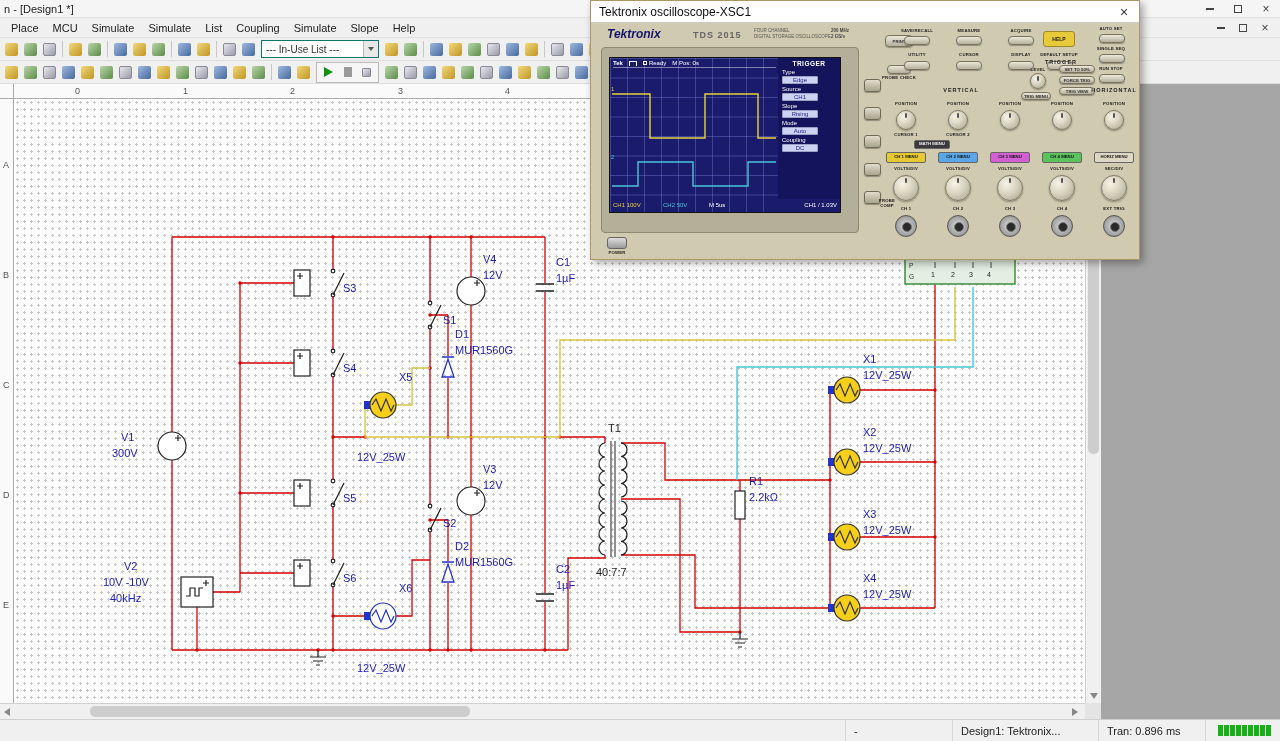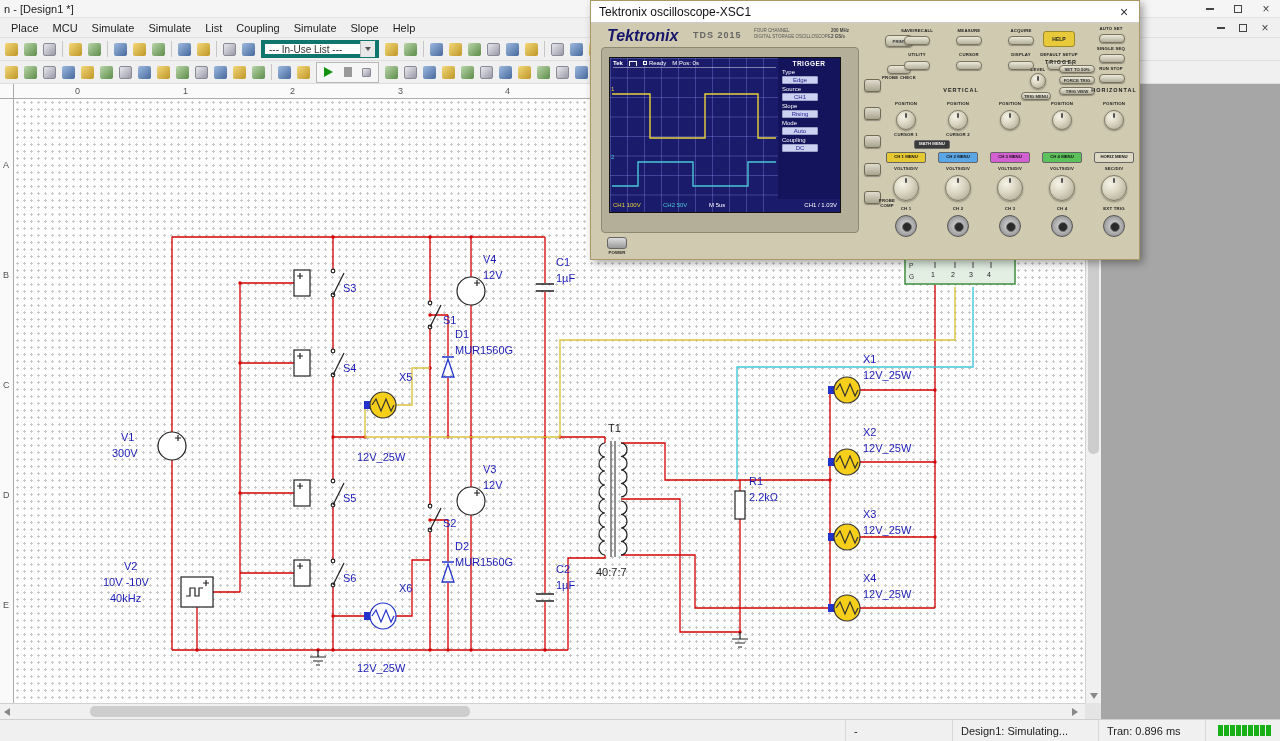--- a/index.html
+++ b/index.html
@@ -17,21 +17,21 @@
   .child-btns { margin-left:auto; display:flex; padding-right:4px; }
   .wb.small { width:22px; height:15px; }
 
   .toolbar { height:23px; background:#f0f0f0; display:flex; align-items:center; padding:0 2px; border-bottom:1px solid #ddd; }
   .tbi { width:19px; height:19px; display:flex; align-items:center; justify-content:center; border:1px solid transparent; }
   .tbi i { width:13px; height:13px; border-radius:2px; display:block; background:linear-gradient(135deg,#9db9e0,#47699c); }
   .tbi:nth-of-type(4n+1) i { background:linear-gradient(135deg,#f2d879,#bf9627); }
   .tbi:nth-of-type(4n+2) i { background:linear-gradient(135deg,#b9d6a9,#5d8c49); }
   .tbi:nth-of-type(4n+3) i { background:linear-gradient(135deg,#e8e8ee,#9a9aa8); border:1px solid #8a8a96; }
   .tb-sep { width:1px; height:16px; background:#c6c6c6; margin:0 3px; }
-  .combo { width:118px; height:18px; background:#fff; border:4px solid #0f766e; font-size:10px; color:#333; display:flex; align-items:center; padding-left:4px; margin:0 3px; }
+  .combo { width:118px; height:18px; background:#fff; border:1px solid #0f766e; font-size:10px; color:#333; display:flex; align-items:center; padding-left:4px; margin:0 3px; }
   .combo .carrow { margin-left:auto; width:15px; height:16px; background:#e8e8e8; border-left:1px solid #bbb; display:flex; align-items:center; justify-content:center; }
   .combo .carrow::after { content:""; border-left:3px solid transparent; border-right:3px solid transparent; border-top:4px solid #555; }
   .simgroup { display:flex; border:1px solid #b8b8b8; padding:0 2px; margin:0 3px; height:21px; align-items:center; background:#f6f6f6; }
   .btn-run i { width:0; height:0; background:none; border-left:9px solid #139313; border-top:5px solid transparent; border-bottom:5px solid transparent; border-radius:0; }
   .btn-pause i { width:3px; height:10px; background:none; border-left:4px solid #999; border-right:4px solid #999; border-radius:0; }
   .btn-stop i { width:9px; height:9px; background:#c42222; border-radius:1px; }
 
   
   .workspace { position:absolute; top:84px; left:0; right:0; height:619px; background:#fff; }
   .ruler-corner { position:absolute; left:0; top:0; width:14px; height:15px; background:#fafafa; border-right:1px solid #aaa; border-bottom:1px solid #aaa; z-index:3; }
@@ -62,21 +62,21 @@
   .scell { border-left:1px solid #d8d8d8; display:flex; align-items:center; padding-left:8px; }
   .scell.first { flex:1; border-left:none; }
   .gwrap { display:flex; align-items:center; gap:1px; padding-left:4px; }
   .gcell { width:5px; height:11px; background:#17b017; }
 
   
   .scope { position:absolute; left:590px; top:0; width:550px; height:260px; z-index:30; border:1px solid #a96; background:#cfcab0; box-shadow:3px 3px 8px rgba(0,0,0,.35); }
   .sc-title { height:22px; background:#fff; border-bottom:1px solid #ccc; display:flex; align-items:center; padding-left:8px; font-size:12px; color:#111; }
   .sc-close { margin-left:auto; width:30px; height:21px; display:flex; align-items:center; justify-content:center; font-size:14px; color:#333; }
   .sc-body { position:relative; width:100%; height:236px; }
-  .brand { position:absolute; left:16px; top:4px; font-size:16px; font-weight:bold; font-style:italic; color:#15156b; }
+  .brand { position:absolute; left:16px; top:4px; font-size:12px; font-weight:bold; font-style:italic; color:#15156b; }
   .model { position:absolute; left:102px; top:7px; font-size:9px; font-weight:bold; color:#666; letter-spacing:1px; }
   .mdesc { position:absolute; left:163px; top:5px; font-size:4.5px; color:#555; line-height:1.25; }
   .mspec { position:absolute; left:240px; top:5px; font-size:4.5px; font-weight:bold; color:#444; line-height:1.25; }
   .bezel { position:absolute; left:10px; top:24px; width:258px; height:186px; background:#b3af99; border:1px solid #8d8973; border-radius:4px; }
   .screen { position:absolute; left:18px; top:34px; width:232px; height:156px; background:#1b1b6b; border:1px solid #111; overflow:hidden; }
   .wavearea { position:absolute; left:0; top:0; right:62px; bottom:0;
               background-image: linear-gradient(to right, rgba(150,160,255,.30) 1px, transparent 1px),
                                 linear-gradient(to bottom, rgba(150,160,255,.30) 1px, transparent 1px);
               background-size:17px 19.5px; }
   .osc-topline { position:absolute; left:3px; top:1px; right:64px; height:9px; display:flex; gap:6px; font-size:6px; color:#fff; border-bottom:1px solid rgba(255,255,255,.45); align-items:center; z-index:2; }
@@ -599,21 +599,21 @@
     <div class="hthumb"></div>
     <span class="harr rt"></span>
   </div>
   <div class="hcorner"></div>
   <div class="hgray"></div>
 </div>
 
 <div class="statusbar">
   <div class="scell first"></div>
   <div class="scell" style="width:107px">-</div>
-  <div class="scell" style="width:146px">Design1: Simulating...</div>
+  <div class="scell" style="width:146px">Design1: Tektronix...</div>
   <div class="scell" style="width:107px">Tran: 0.896 ms</div>
   <div class="scell" style="width:75px">
     <span class="gwrap">
       <span class="gcell"></span>
         <span class="gcell"></span>
         <span class="gcell"></span>
         <span class="gcell"></span>
       <span class="gcell"></span>
         <span class="gcell"></span>
         <span class="gcell"></span>

